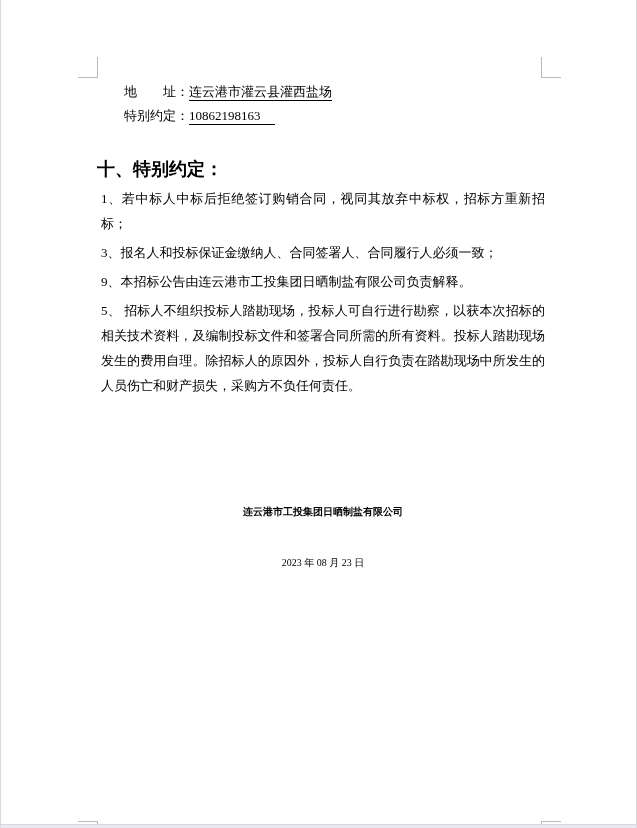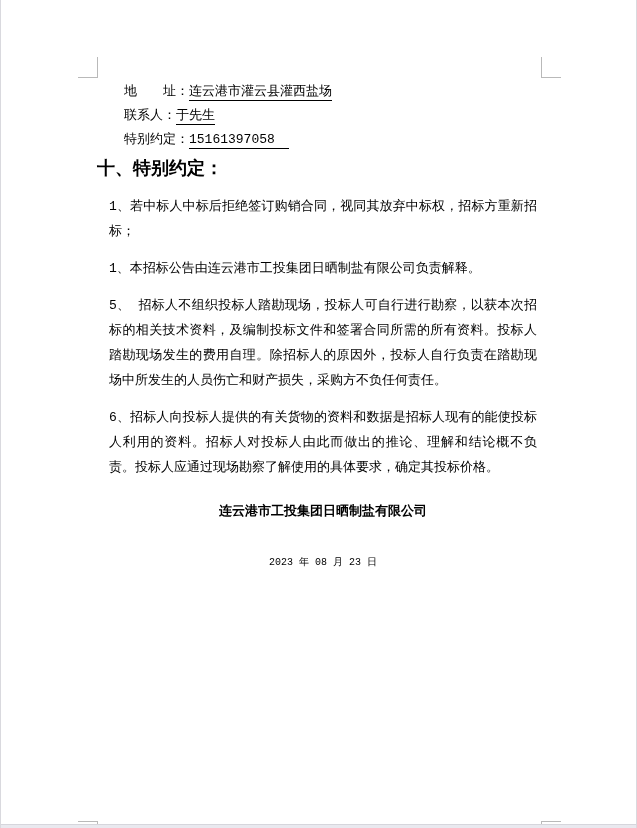--- a/index.html
+++ b/index.html
@@ -6,21 +6,21 @@
   .page {
     position: relative;
     width: 637px;
     height: 828px;
     margin: 0;
     background: #ffffff;
     border-left: 1px solid #d9d9de;
     border-right: 1px solid #d9d9de;
     box-sizing: border-box;
     overflow: hidden;
-    font-family: Liberation Mono, monospace;
+    font-family: Liberation Serif, serif;
     color: #000000;
   }
   .bottom-edge {
     position: absolute;
     left: 0; right: 0; bottom: 0;
     height: 3px;
     background: #e9e9ef;
     border-top: 1px solid #d6d6dc;
   }
   
@@ -59,28 +59,28 @@
     line-height: 25px;
   }
   .clauses {
     position: absolute;
     left: 96px; top: 182px;
     width: 452px;
     font-size: 13px;
     line-height: 25px;
     text-align: justify;
   }
-  .clauses p { margin: 12px; padding: 0; }
+  .clauses p { margin: 4px; padding: 0; }
 
   .signature {
     position: absolute;
     left: 96px; top: 499px;
     width: 452px;
     text-align: center;
-    font-size: 13px;
+    font-size: 10px;
     font-weight: bold;
     line-height: 25px;
   }
   .doc-date {
     position: absolute;
     left: 96px; top: 550px;
     width: 452px;
     text-align: center;
     font-size: 10px;
     line-height: 25px;
@@ -91,31 +91,30 @@
 
 <div class="page">
 
   <div class="mark mark-tl"></div>
   <div class="mark mark-tr"></div>
   <div class="mark mark-bl"></div>
   <div class="mark mark-br"></div>
 
   <div class="contact">
     <div class="row"><span>地　　址：</span><span class="u">连云港市灌云县灌西盐场</span></div>
-    <div class="row"><span>联系人：</span><span class="u">于先生</span></div>
-    <div class="row"><span>特别约定：</span><span class="u u-pad">15161397058</span></div>
+    <div class="row"><span>特别约定：</span><span class="u u-pad">10862198163</span></div>
   </div>
 
   <div class="section-title">十、特别约定：</div>
 
   <div class="clauses">
     <p>1、若中标人中标后拒绝签订购销合同，视同其放弃中标权，招标方重新招标；</p>
-    <p>1、本招标公告由连云港市工投集团日晒制盐有限公司负责解释。</p>
+    <p>3、报名人和投标保证金缴纳人、合同签署人、合同履行人必须一致；</p>
+    <p>9、本招标公告由连云港市工投集团日晒制盐有限公司负责解释。</p>
     <p>5、 招标人不组织投标人踏勘现场，投标人可自行进行勘察，以获本次招标的相关技术资料，及编制投标文件和签署合同所需的所有资料。投标人踏勘现场发生的费用自理。除招标人的原因外，投标人自行负责在踏勘现场中所发生的人员伤亡和财产损失，采购方不负任何责任。</p>
-    <p>6、招标人向投标人提供的有关货物的资料和数据是招标人现有的能使投标人利用的资料。招标人对投标人由此而做出的推论、理解和结论概不负责。投标人应通过现场勘察了解使用的具体要求，确定其投标价格。</p>
   </div>
 
   <div class="signature">连云港市工投集团日晒制盐有限公司</div>
 
   <div class="doc-date">2023 年 08 月 23 日</div>
 
   <div class="bottom-edge"></div>
 
 </div>
 

